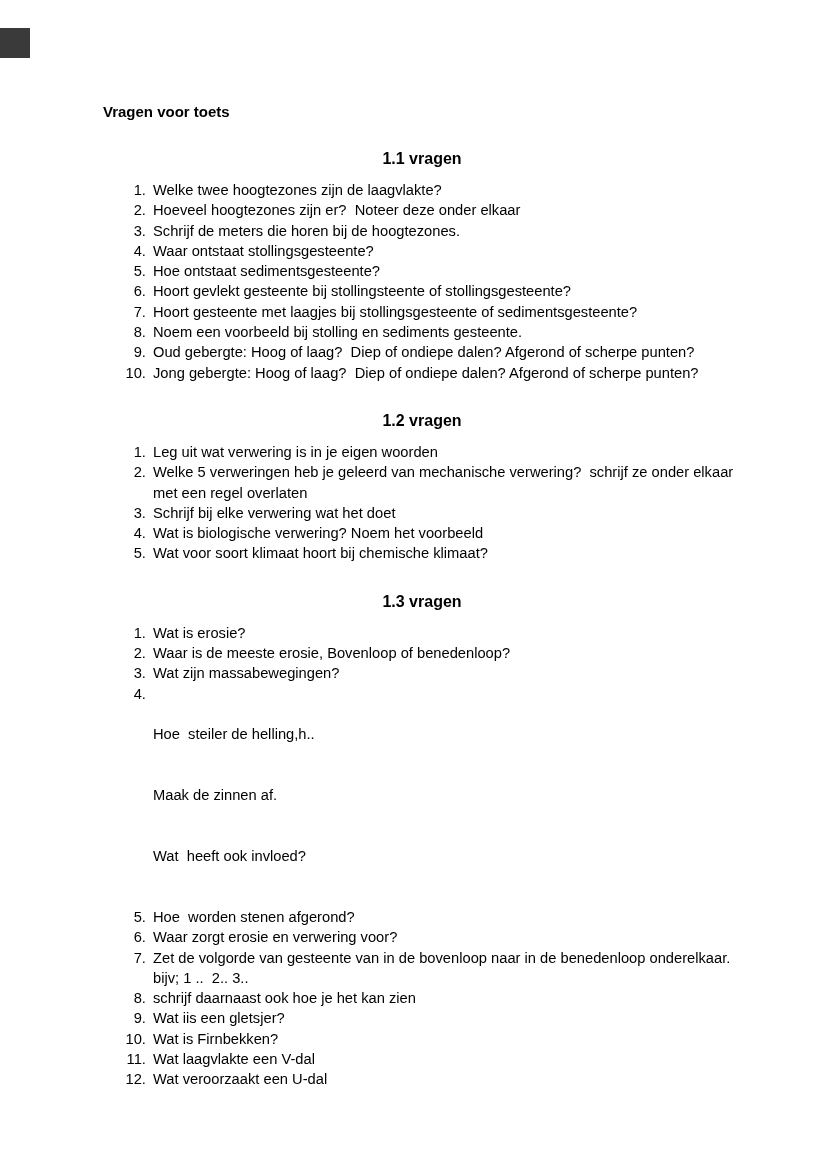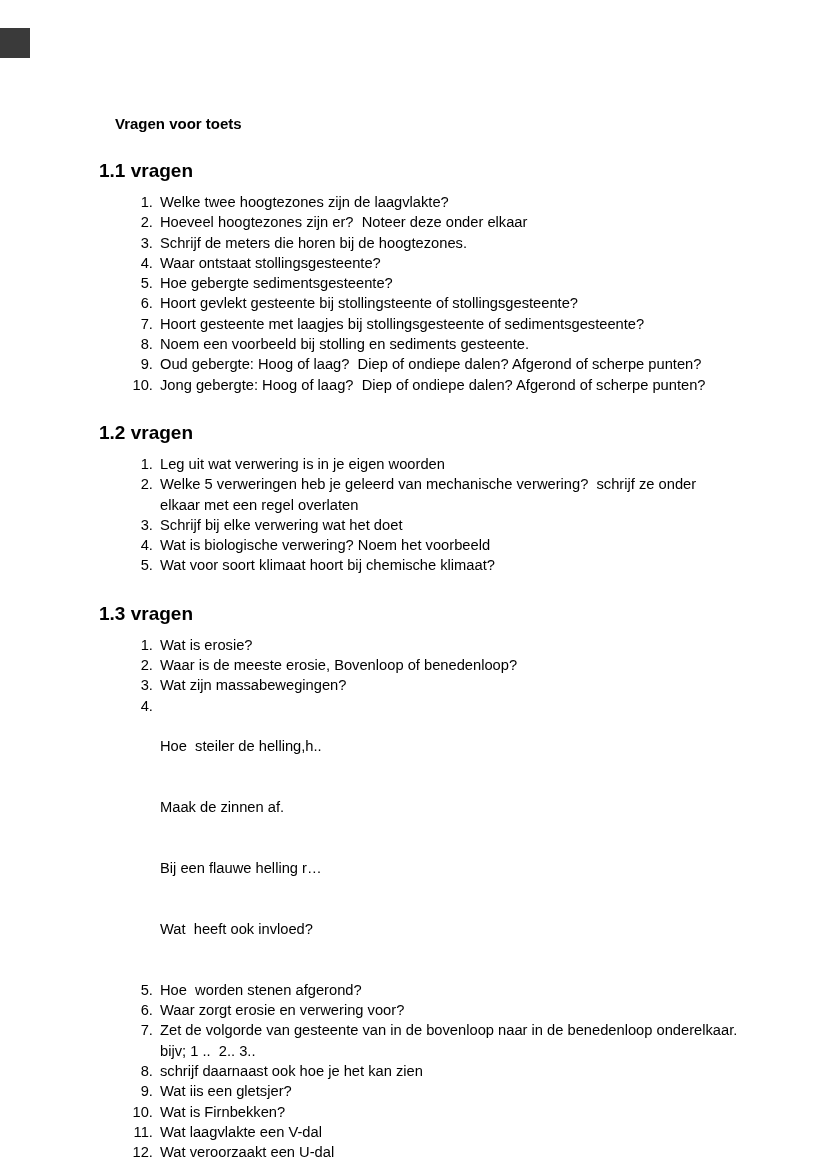--- a/index.html
+++ b/index.html
@@ -26,32 +26,33 @@
     left: 0;
     top: 28px;
     width: 30px;
     height: 30px;
     background: #3a3a3a;
   }
   .doc-title {
     font-size: 15px;
     font-weight: bold;
     line-height: 18px;
-    margin: 16px;
+    margin: 4px;
     white-space: pre-wrap;
   }
   .section-heading {
-    font-size: 19px;
+    font-size: 16px;
     font-weight: bold;
     line-height: 18px;
     margin: 29px 0 12px 0;
     white-space: pre-wrap;
+    text-align: center;
   }
   ol.question-list {
-    margin: 7px;
+    margin: 0;
     padding: 0 0 0 51px;
   }
   ol.question-list > li {
     font-size: 14.7px;
     line-height: 20.3px;
     padding-left: 3px;
     white-space: pre-wrap;
   }
   ol.question-list > li .q-line {
     white-space: pre-wrap;
@@ -66,21 +67,21 @@
 
   <h1 class="doc-title">Vragen voor toets</h1>
 
   <section>
     <h2 class="section-heading">1.1 vragen</h2>
     <ol class="question-list">
       <li>Welke twee hoogtezones zijn de laagvlakte?</li>
       <li>Hoeveel hoogtezones zijn er?  Noteer deze onder elkaar</li>
       <li>Schrijf de meters die horen bij de hoogtezones.</li>
       <li>Waar ontstaat stollingsgesteente?</li>
-      <li>Hoe gebergte sedimentsgesteente?</li>
+      <li>Hoe ontstaat sedimentsgesteente?</li>
       <li>Hoort gevlekt gesteente bij stollingsteente of stollingsgesteente?</li>
       <li>Hoort gesteente met laagjes bij stollingsgesteente of sedimentsgesteente?</li>
       <li>Noem een voorbeeld bij stolling en sediments gesteente.</li>
       <li>Oud gebergte: Hoog of laag?  Diep of ondiepe dalen? Afgerond of scherpe punten?</li>
       <li>Jong gebergte: Hoog of laag?  Diep of ondiepe dalen? Afgerond of scherpe punten?</li>
     </ol>
   </section>
 
   <section>
     <h2 class="section-heading">1.2 vragen</h2>
@@ -95,21 +96,20 @@
 
   <section>
     <h2 class="section-heading">1.3 vragen</h2>
     <ol class="question-list">
       <li>Wat is erosie?</li>
       <li>Waar is de meeste erosie, Bovenloop of benedenloop?</li>
       <li>Wat zijn massabewegingen?</li>
       <li>
         <div class="q-line">Hoe  steiler de helling,h..</div>
         <div class="q-line">Maak de zinnen af.</div>
-        <div class="q-line">Bij een flauwe helling r…</div>
         <div class="q-line">Wat  heeft ook invloed?</div>
       </li>
       <li>Hoe  worden stenen afgerond?</li>
       <li>Waar zorgt erosie en verwering voor?</li>
       <li>Zet de volgorde van gesteente van in de bovenloop naar in de benedenloop onderelkaar. bijv; 1 ..  2.. 3..</li>
       <li>schrijf daarnaast ook hoe je het kan zien</li>
       <li>Wat iis een gletsjer?</li>
       <li>Wat is Firnbekken?</li>
       <li>Wat laagvlakte een V-dal</li>
       <li>Wat veroorzaakt een U-dal</li>

